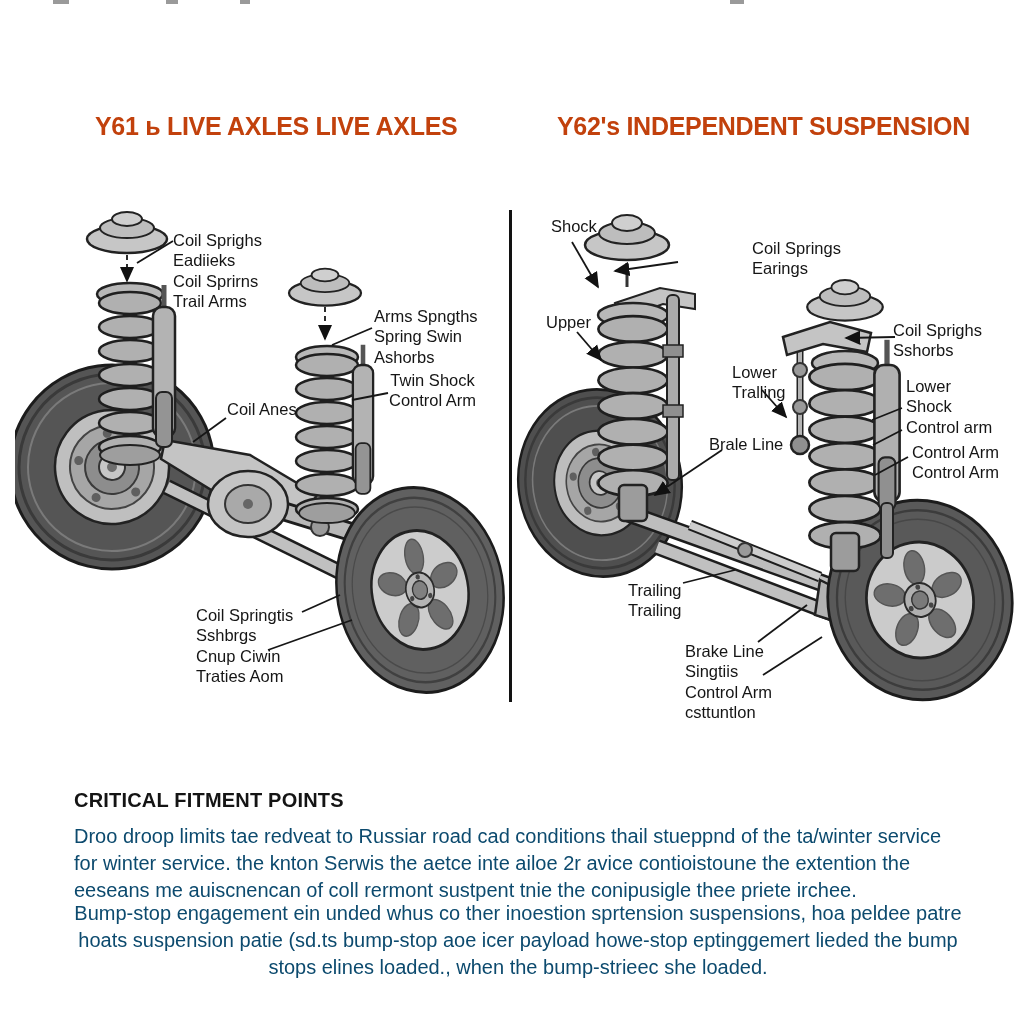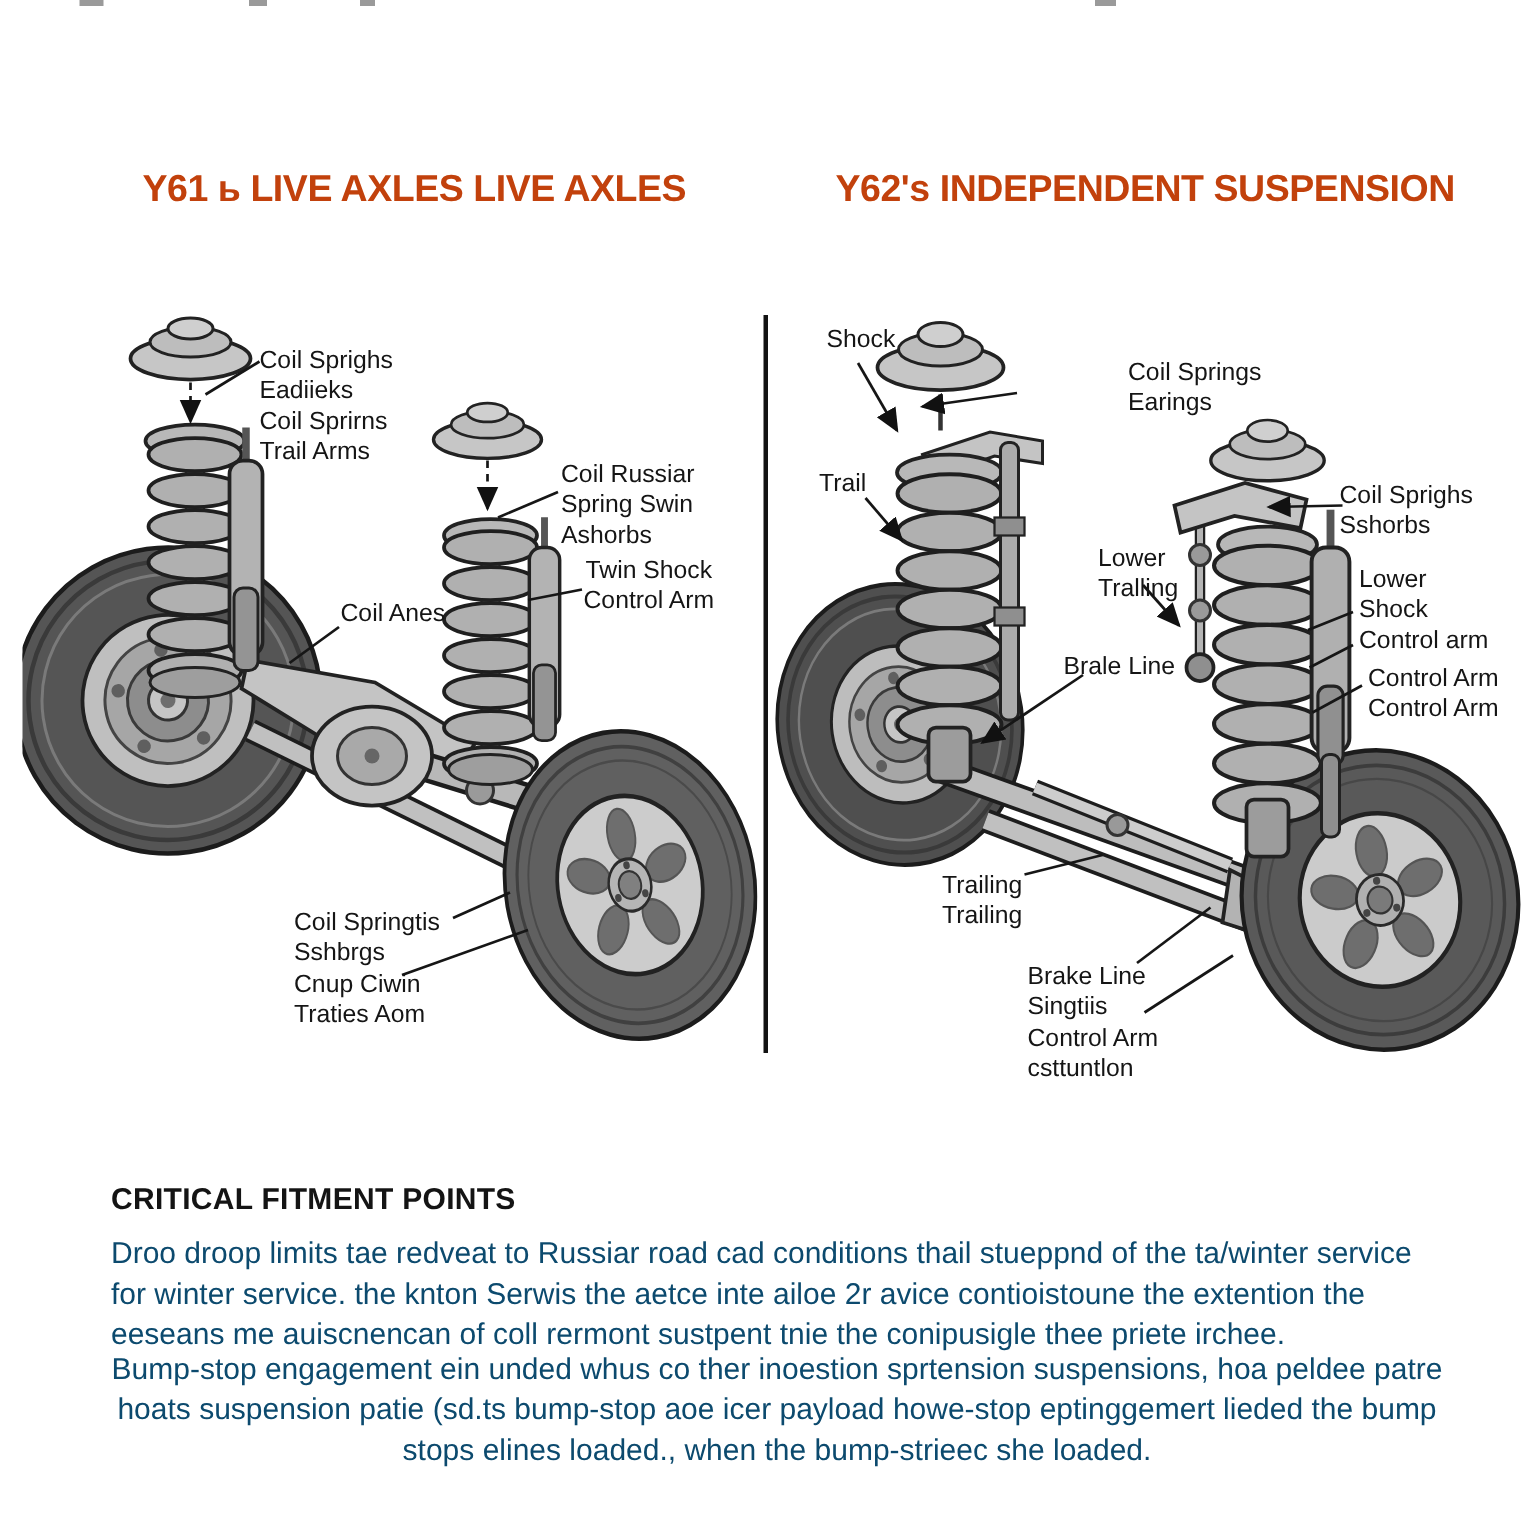--- a/index.html
+++ b/index.html
@@ -307,35 +307,35 @@
     <line class="leader" x1="168" y1="388" x2="220" y2="375"></line>
     <line class="leader" x1="243" y1="447" x2="292" y2="410"></line>
     <line class="leader" x1="248" y1="480" x2="307" y2="442"></line>
   </g>
 </svg>
 
 <div class="lbl" id="lbl-l1">Coil Sprighs
 Eadiieks
 Coil Sprirns
 Trail Arms</div>
-<div class="lbl" id="lbl-l2">Coil Russiar
+<div class="lbl" id="lbl-l2">Arms Spngths
 Spring Swin
 Ashorbs</div>
 <div class="lbl" id="lbl-l3">Coil Anes</div>
 <div class="lbl" id="lbl-l4">Twin Shock
 Control Arm</div>
 <div class="lbl" id="lbl-l5">Coil Springtis
 Sshbrgs
 Cnup Ciwin
 Traties Aom</div>
 
 <div class="lbl" id="lbl-r1">Shock</div>
 <div class="lbl" id="lbl-r2">Coil Springs
 Earings</div>
-<div class="lbl" id="lbl-r3">Trail</div>
+<div class="lbl" id="lbl-r3">Upper</div>
 <div class="lbl" id="lbl-r4">Coil Sprighs
 Sshorbs</div>
 <div class="lbl" id="lbl-r5">Lower
 Tralling</div>
 <div class="lbl" id="lbl-r6">Lower
 Shock
 Control arm</div>
 <div class="lbl" id="lbl-r7">Brale Line</div>
 <div class="lbl" id="lbl-r8">Control Arm
 Control Arm</div>

